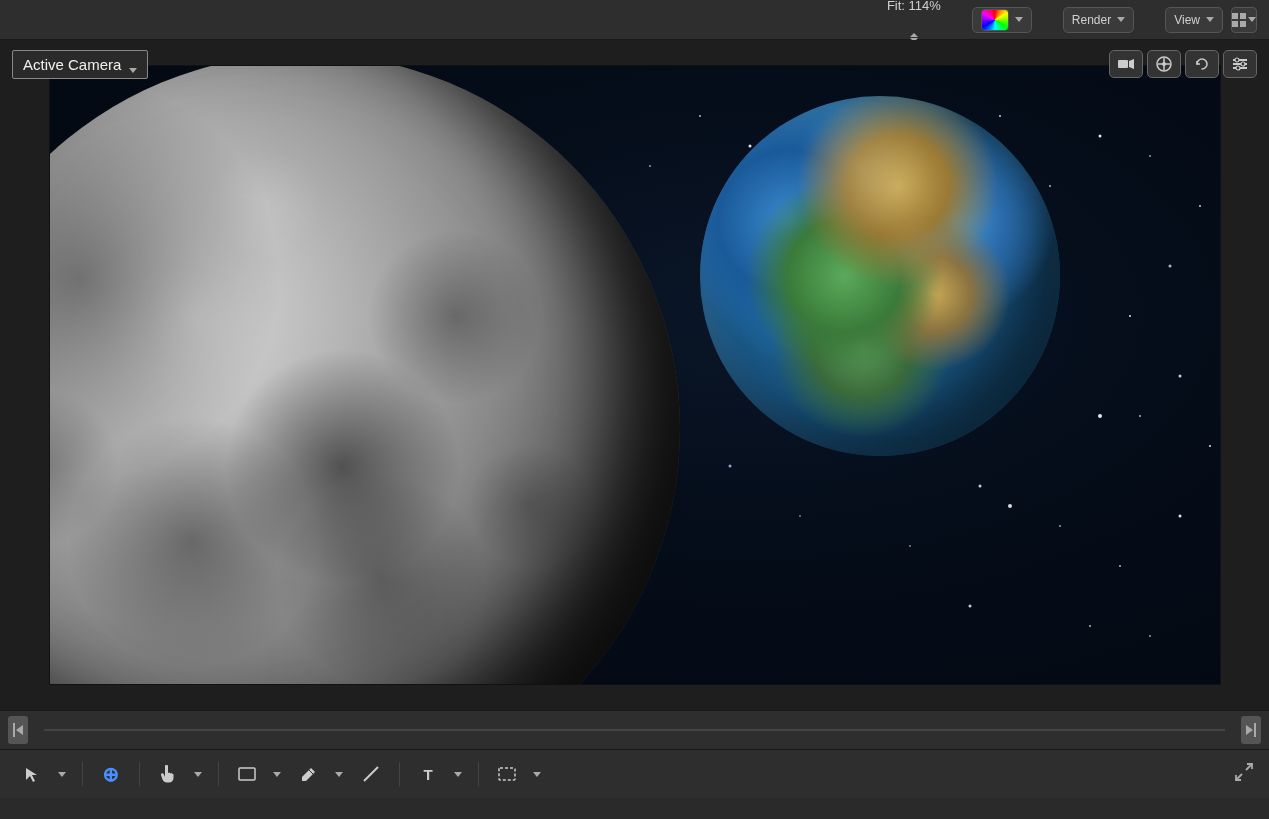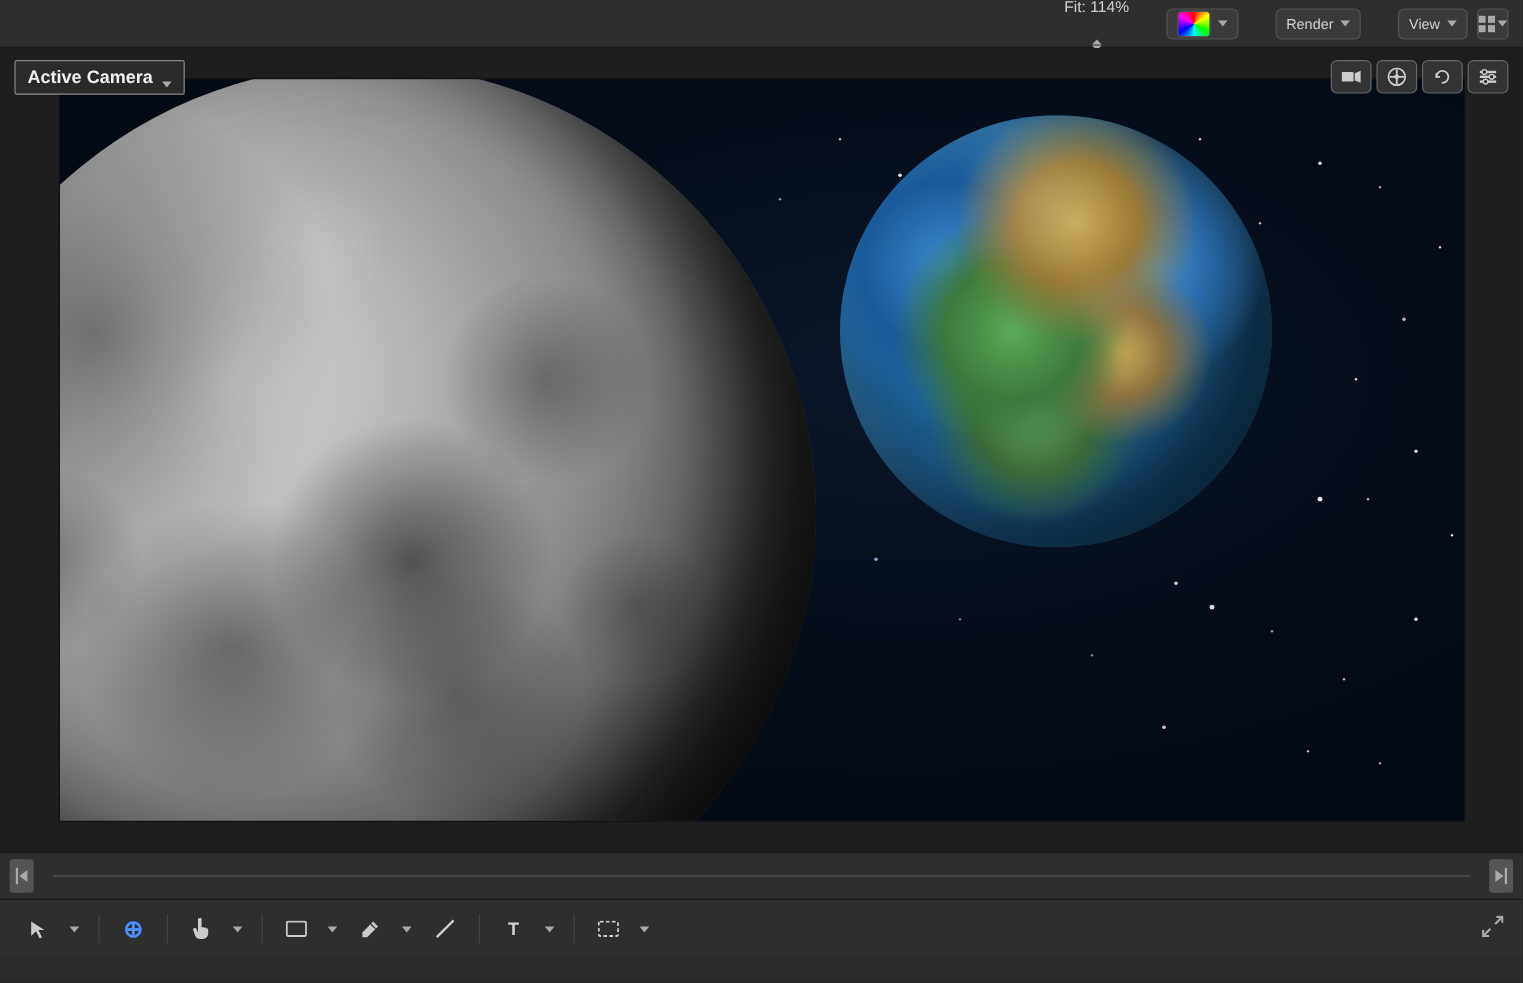--- a/index.html
+++ b/index.html
@@ -119,21 +119,21 @@
       background: #2a2a2a;
       border: 1.5px solid #888;
       border-radius: 2px;
       padding: 5px 10px;
       display: flex;
       align-items: flex-end;
       gap: 6px;
       cursor: pointer;
       font-size: 15px;
       color: #f0f0f0;
-      font-weight: 700;
+      font-weight: 400;
     }
 
     
     .viewport-controls {
       position: absolute;
       top: 10px;
       right: 12px;
       z-index: 10;
       display: flex;
       gap: 4px;

